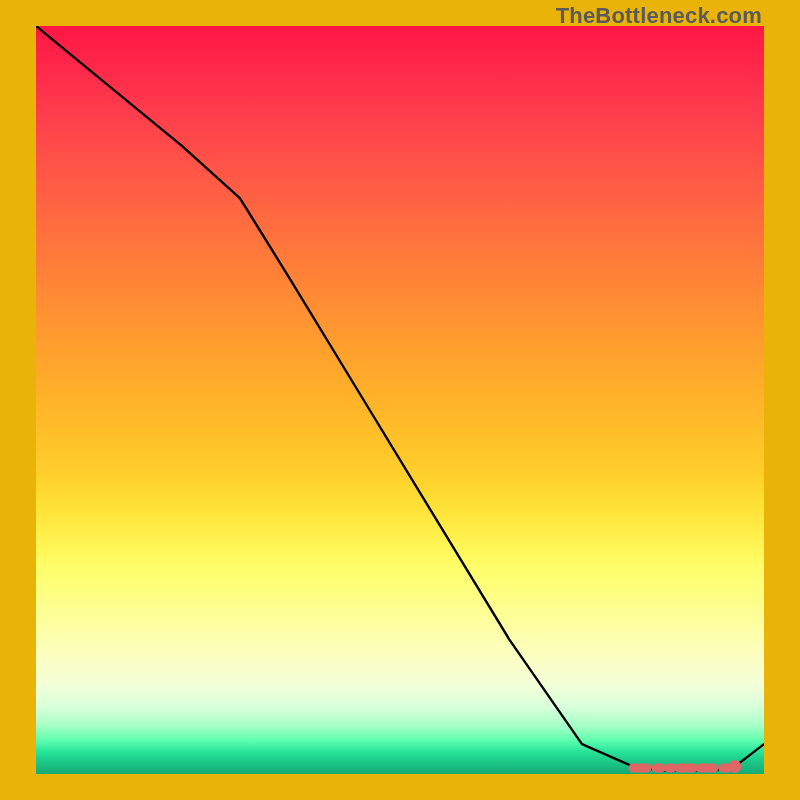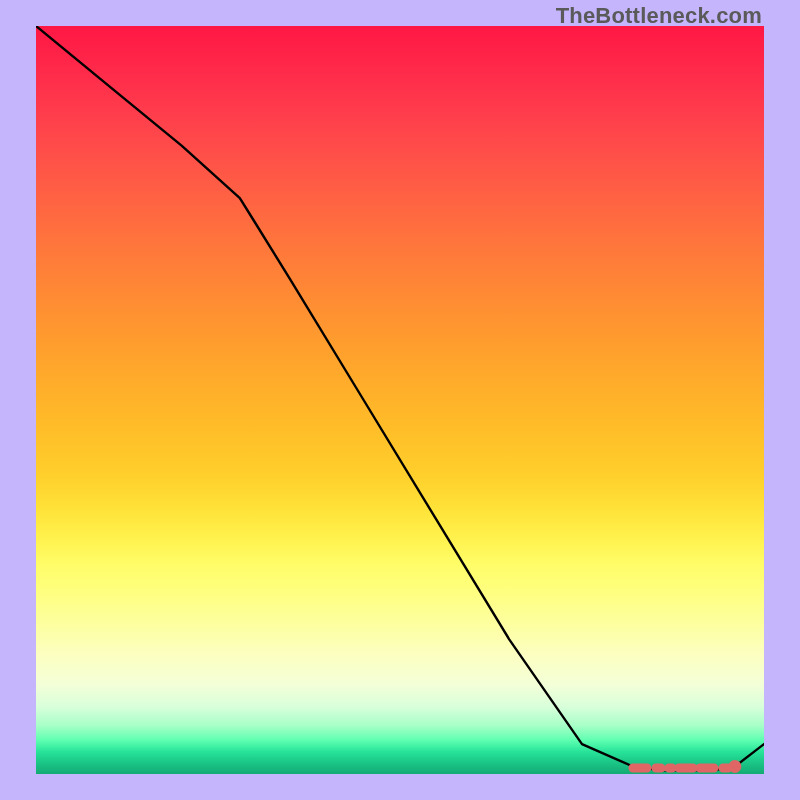--- a/index.html
+++ b/index.html
@@ -8,21 +8,21 @@
     width: 800px;
     height: 800px;
     overflow: hidden;
     background: #000;
     font-family: Arial, Helvetica, sans-serif;
   }
   .frame {
     position: relative;
     width: 800px;
     height: 800px;
-    background: #c4b5fd;
+    background: #eab308;
   }
   .plot {
     position: absolute;
     left: 36px;
     top: 26px;
     width: 728px;
     height: 748px;
   }
   .gradient {
     position: absolute;

